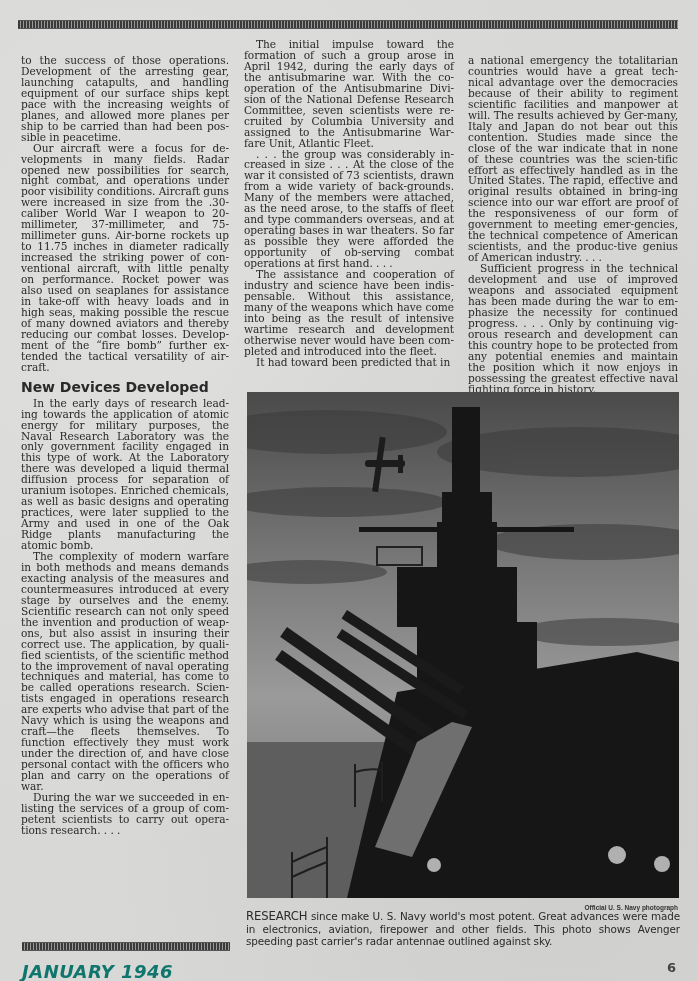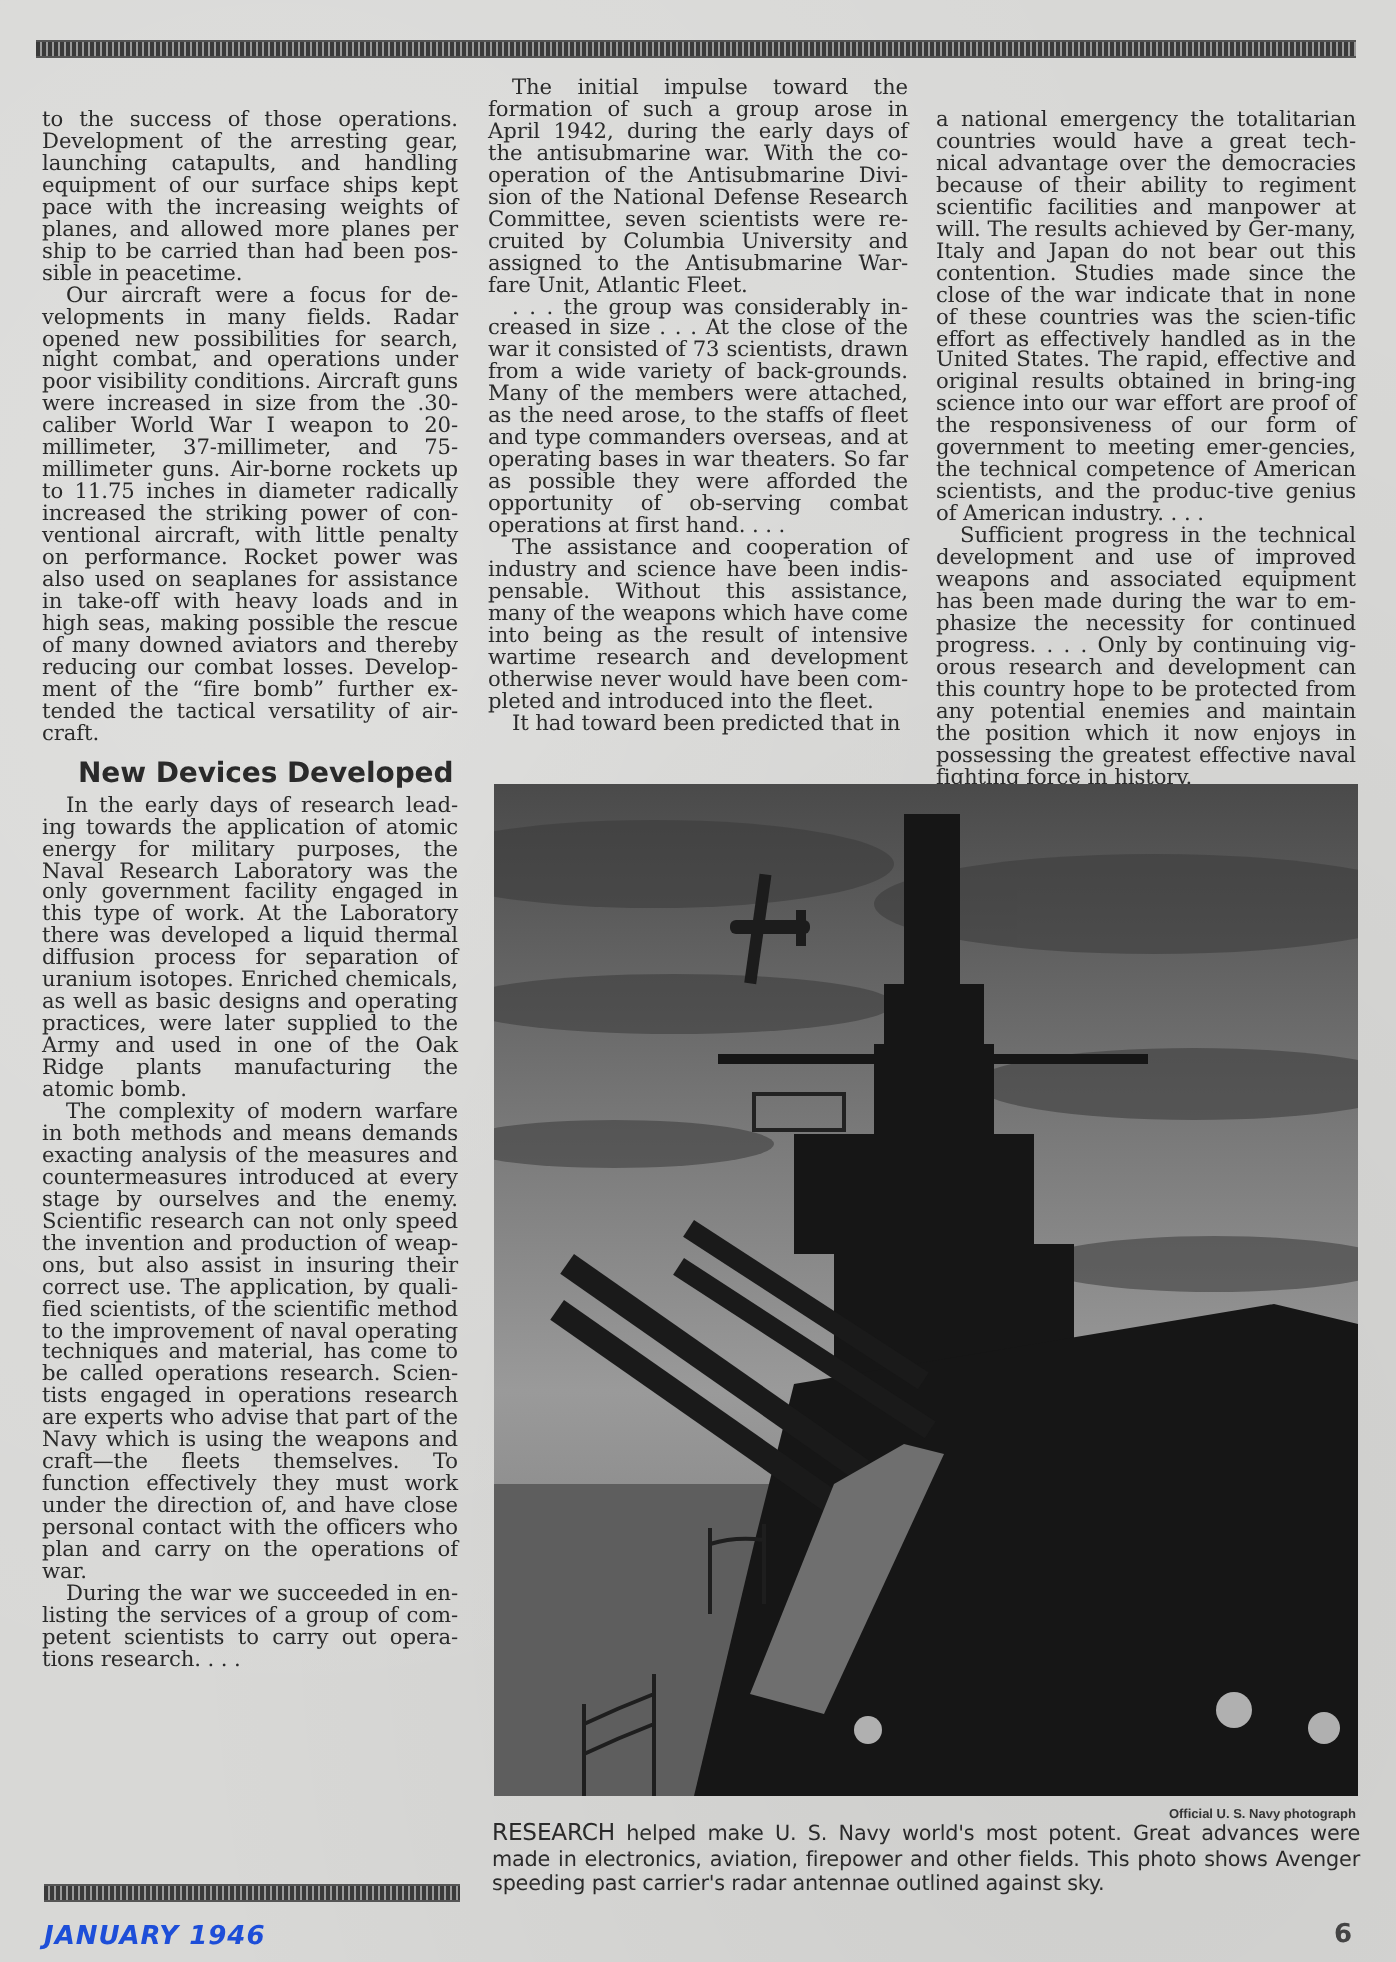--- a/index.html
+++ b/index.html
@@ -18,21 +18,21 @@
     border-top:1px solid #555; border-bottom:1px solid #555;
   }
   .col {
     position:absolute; font-size:10.6px; line-height:10.95px;
     text-align:justify; letter-spacing:-0.05px;
   }
   .col p { margin:0; text-indent:12px; hyphens:manual; }
   .col p.noindent { text-indent:0;margin-top:16px; }
   .col h2 {
     font-family:"DejaVu Sans", "Liberation Sans", sans-serif;
-    font-size:14px; font-weight:bold; margin:6px 0 3px 18px; line-height:16px; color:#2a2a2a;
+    font-size:14px; font-weight:bold; margin:6px 0 3px 0; line-height:16px; color:#2a2a2a;
   }
   .photo {
     position:absolute; left:247px; top:392px; width:432px; height:506px;
     background:#6a6a6a; overflow:hidden;
   }
   .photo svg { display:block; }
   .credit {
     position:absolute; right:20px; top:904px;
     font-family:Liberation Sans, sans-serif;
     font-size:6.5px; font-weight:bold; color:#333;
@@ -40,21 +40,21 @@
   .caption {
     position:absolute; left:246px; top:910px; width:434px;
     font-family:"DejaVu Sans", "Liberation Sans", sans-serif;
     font-size:10.4px; line-height:12.6px; text-align:justify; color:#2a2a2a;
     letter-spacing:-0.1px;
   }
   .caption .lead { font-size:11.6px; }
   .footer-date {
     position:absolute; left:22px; top:961px;
     font-family:"DejaVu Sans", "Liberation Sans", sans-serif;
-    font-weight:bold; font-style:italic; font-size:13px; color:#1d4ed8; letter-spacing:0.5px;
+    font-weight:bold; font-style:italic; font-size:18px; color:#0f766e; letter-spacing:0.5px;
   }
   .page-num {
     position:absolute; right:22px; top:960px;
     font-family:"DejaVu Sans", "Liberation Sans", sans-serif;
     font-weight:bold; font-size:13px; color:#444;
   }
 </style>
 </head>
 <body>
 
@@ -135,17 +135,17 @@
       <circle cx="187" cy="473" r="7"></circle>
       <circle cx="370" cy="463" r="9"></circle>
       <circle cx="415" cy="472" r="8"></circle>
     </g>
   </svg>
 </div>
 
 <div class="credit">Official U. S. Navy photograph</div>
 
 <div class="caption">
-  <span class="lead">RESEARCH</span><span> helped make U. S. Navy world's most potent. Great advances were made in electronics, aviation, firepower and other fields. This photo shows Avenger speeding past carrier's radar antennae outlined against sky.</span>
+  <span class="lead">RESEARCH</span><span> since make U. S. Navy world's most potent. Great advances were made in electronics, aviation, firepower and other fields. This photo shows Avenger speeding past carrier's radar antennae outlined against sky.</span>
 </div>
 
 <div class="footer-date">JANUARY 1946</div>
 <div class="page-num">6</div>
 
 </body></html>

